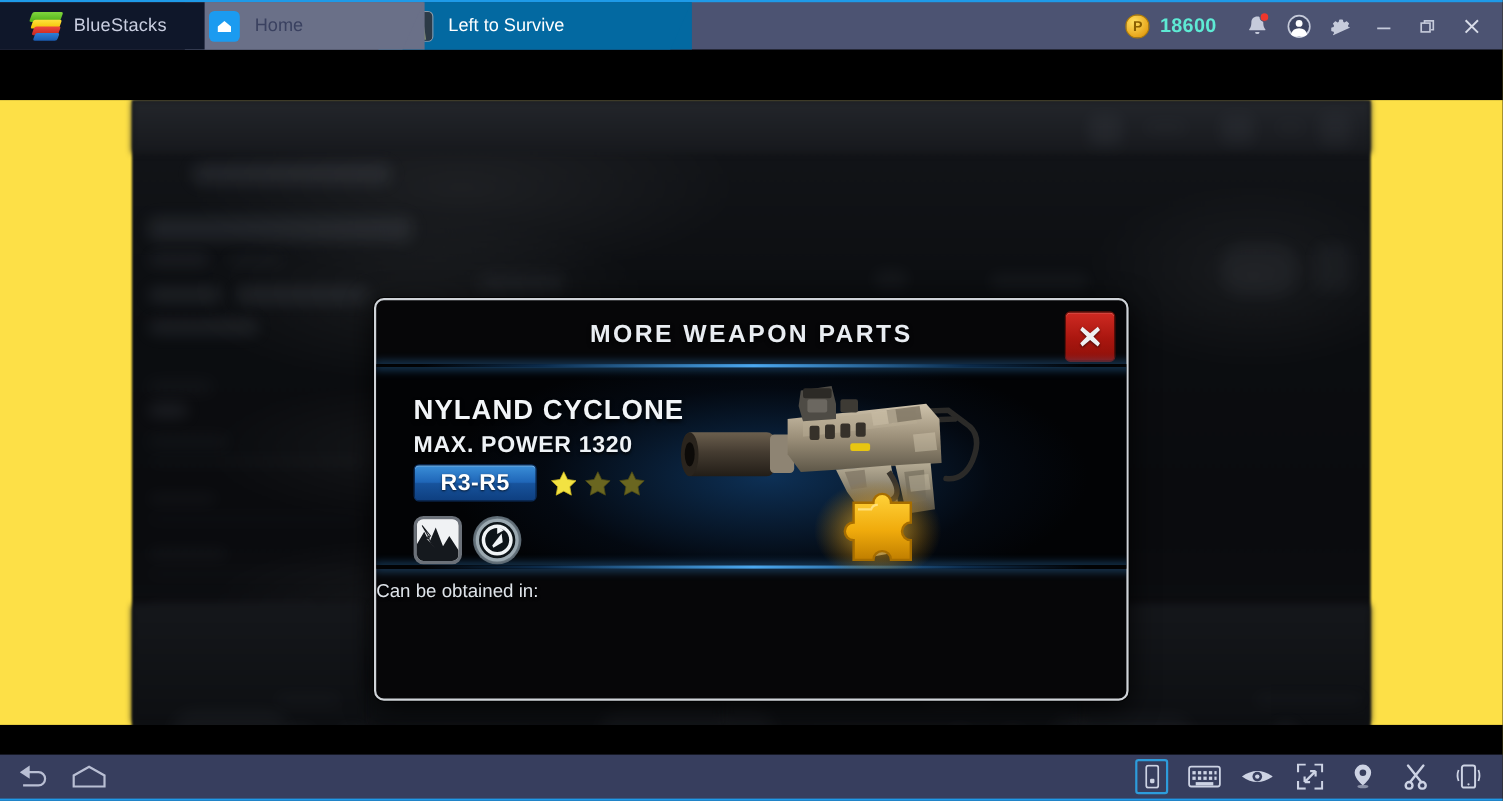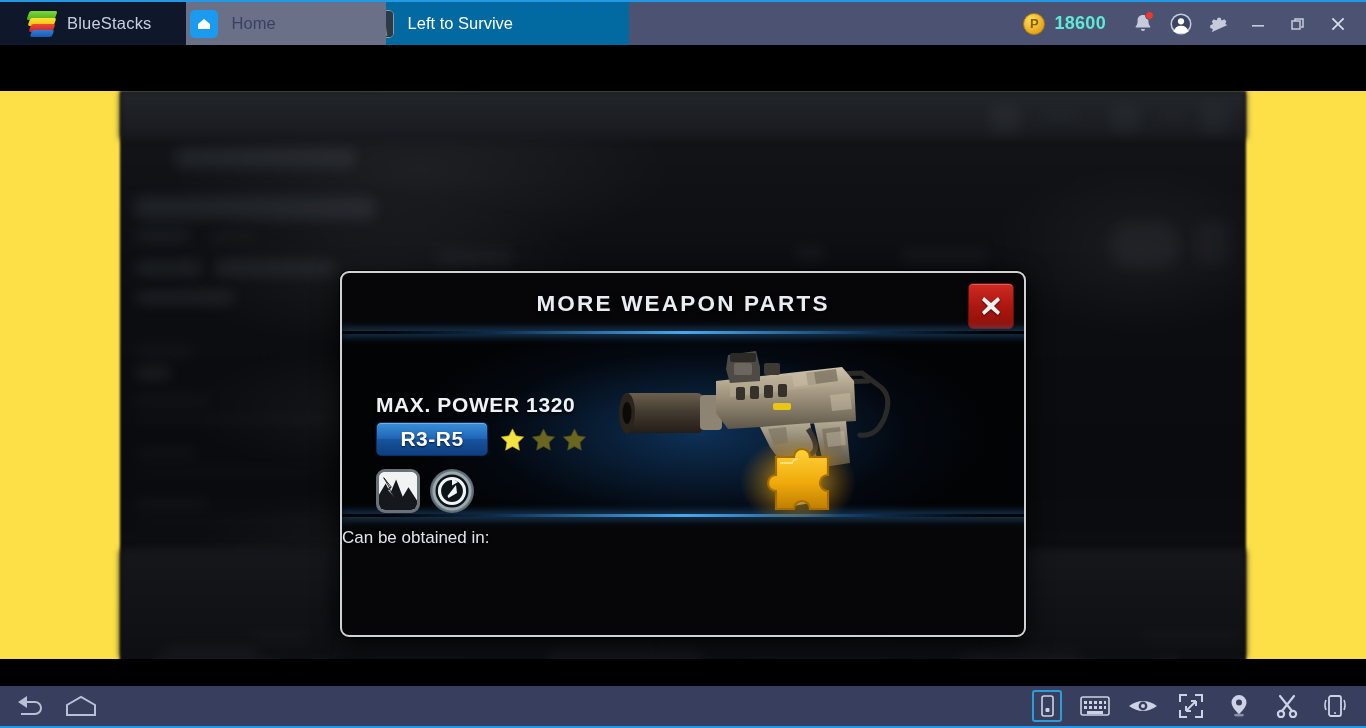--- a/index.html
+++ b/index.html
@@ -396,20 +396,21 @@
     <div class="close-btn">
       <svg width="26" height="26" viewBox="0 0 26 26">
         <path d="M6 4 L13 10 L20 4 L22 7 L16 13 L22 19 L20 22 L13 16 L6 22 L4 19 L10 13 L4 7 Z" fill="#eef0f2"></path>
       </svg>
     </div>
 
     <div class="weapon-panel">
       <div class="glow-line glow-top"></div>
       <div class="glow-line glow-bot"></div>
 
+      <div class="wp-name">NYLAND CYCLONE</div>
       <div class="wp-power">MAX. POWER 1320</div>
       <div class="rank-badge">R3-R5</div>
 
       <div class="stars">
         <svg class="star" viewBox="0 0 24 24">
           <path d="M12 1.8 L15.3 8.5 L22.7 9.6 L17.3 14.8 L18.6 22.2 L12 18.7 L5.4 22.2 L6.7 14.8 L1.3 9.6 L8.7 8.5 Z" fill="#f2e242" stroke="#c9b420" stroke-width=".7"></path>
         </svg>
         <svg class="star" viewBox="0 0 24 24">
           <path d="M12 1.8 L15.3 8.5 L22.7 9.6 L17.3 14.8 L18.6 22.2 L12 18.7 L5.4 22.2 L6.7 14.8 L1.3 9.6 L8.7 8.5 Z" fill="#6a6620" stroke="#4c4a16" stroke-width=".7"></path>
         </svg>

